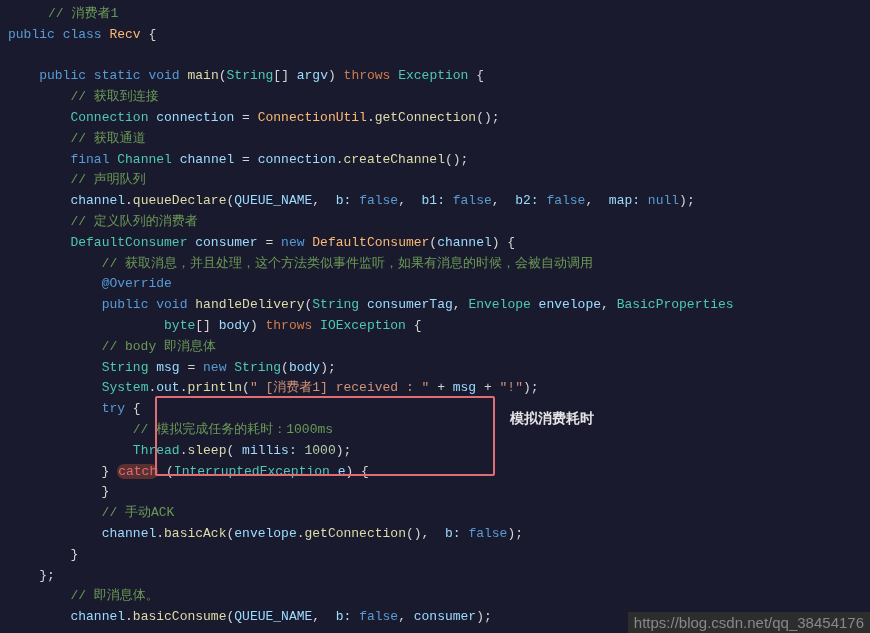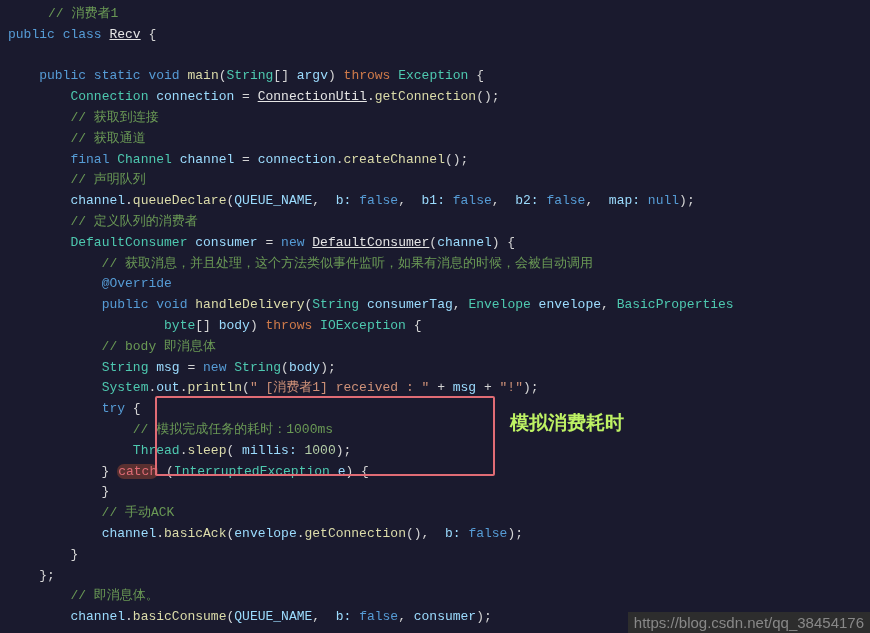--- a/index.html
+++ b/index.html
@@ -39,40 +39,40 @@
     
     .kw { color: #569cd6; } 
     .kw-orange { color: #d07b4a; } 
     .str { color: #ce9178; } 
     .comment { color: #6a9955; } 
     .type { color: #4ec9b0; } 
     .method { color: #dcdcaa; } 
     .param { color: #9cdcfe; } 
     .num { color: #b5cea8; }
     .annotation { color: #569cd6; }
-    .class-name { color: #e5e5e5; text-decoration: underline; }
+    .class-name { color: #fdba74; }
     .var-name { color: #9cdcfe; }
     
     .try-catch-box {
       position: absolute;
       border: 2px solid #e06c75;
       border-radius: 2px;
       pointer-events: none;
     }
     
     .catch-highlight {
       background: #5a3030;
       color: #e06c75;
       padding: 0 1px;
       border-radius: 7px;
     }
     .annotation-label {
       position: absolute;
-      color: #bef264;
-      font-size: 19px;
+      color: #e5e5e5;
+      font-size: 14px;
       font-weight: bold;
       font-family: Liberation Mono, monospace;
     }
     .footer-bar {
       position: absolute;
       bottom: 0;
       right: 0;
       background: #2d2d2d;
       color: #888;
       font-size: 15px;
@@ -101,25 +101,25 @@
 
     <div class="code-line">
       <span class="line-content">&nbsp;</span>
     </div>
 
     <div class="code-line">
       <span class="line-content">    <span class="kw">public</span> <span class="kw">static</span> <span class="kw">void</span> <span class="method">main</span>(<span class="type">String</span>[] <span class="var-name">argv</span>) <span class="kw-orange">throws</span> <span class="type">Exception</span> {</span>
     </div>
 
     <div class="code-line">
+      <span class="line-content comment">        // 获取到连接</span>
+    </div>
+
+    <div class="code-line">
       <span class="line-content">        <span class="type">Connection</span> <span class="var-name">connection</span> = <span class="class-name">ConnectionUtil</span>.<span class="method">getConnection</span>();</span>
-    </div>
-
-    <div class="code-line">
-      <span class="line-content comment">        // 获取到连接</span>
     </div>
 
     <div class="code-line">
       <span class="line-content comment">        // 获取通道</span>
     </div>
 
     <div class="code-line">
       <span class="line-content">        <span class="kw">final</span> <span class="type">Channel</span> <span class="var-name">channel</span> = <span class="var-name">connection</span>.<span class="method">createChannel</span>();</span>
     </div>
 

